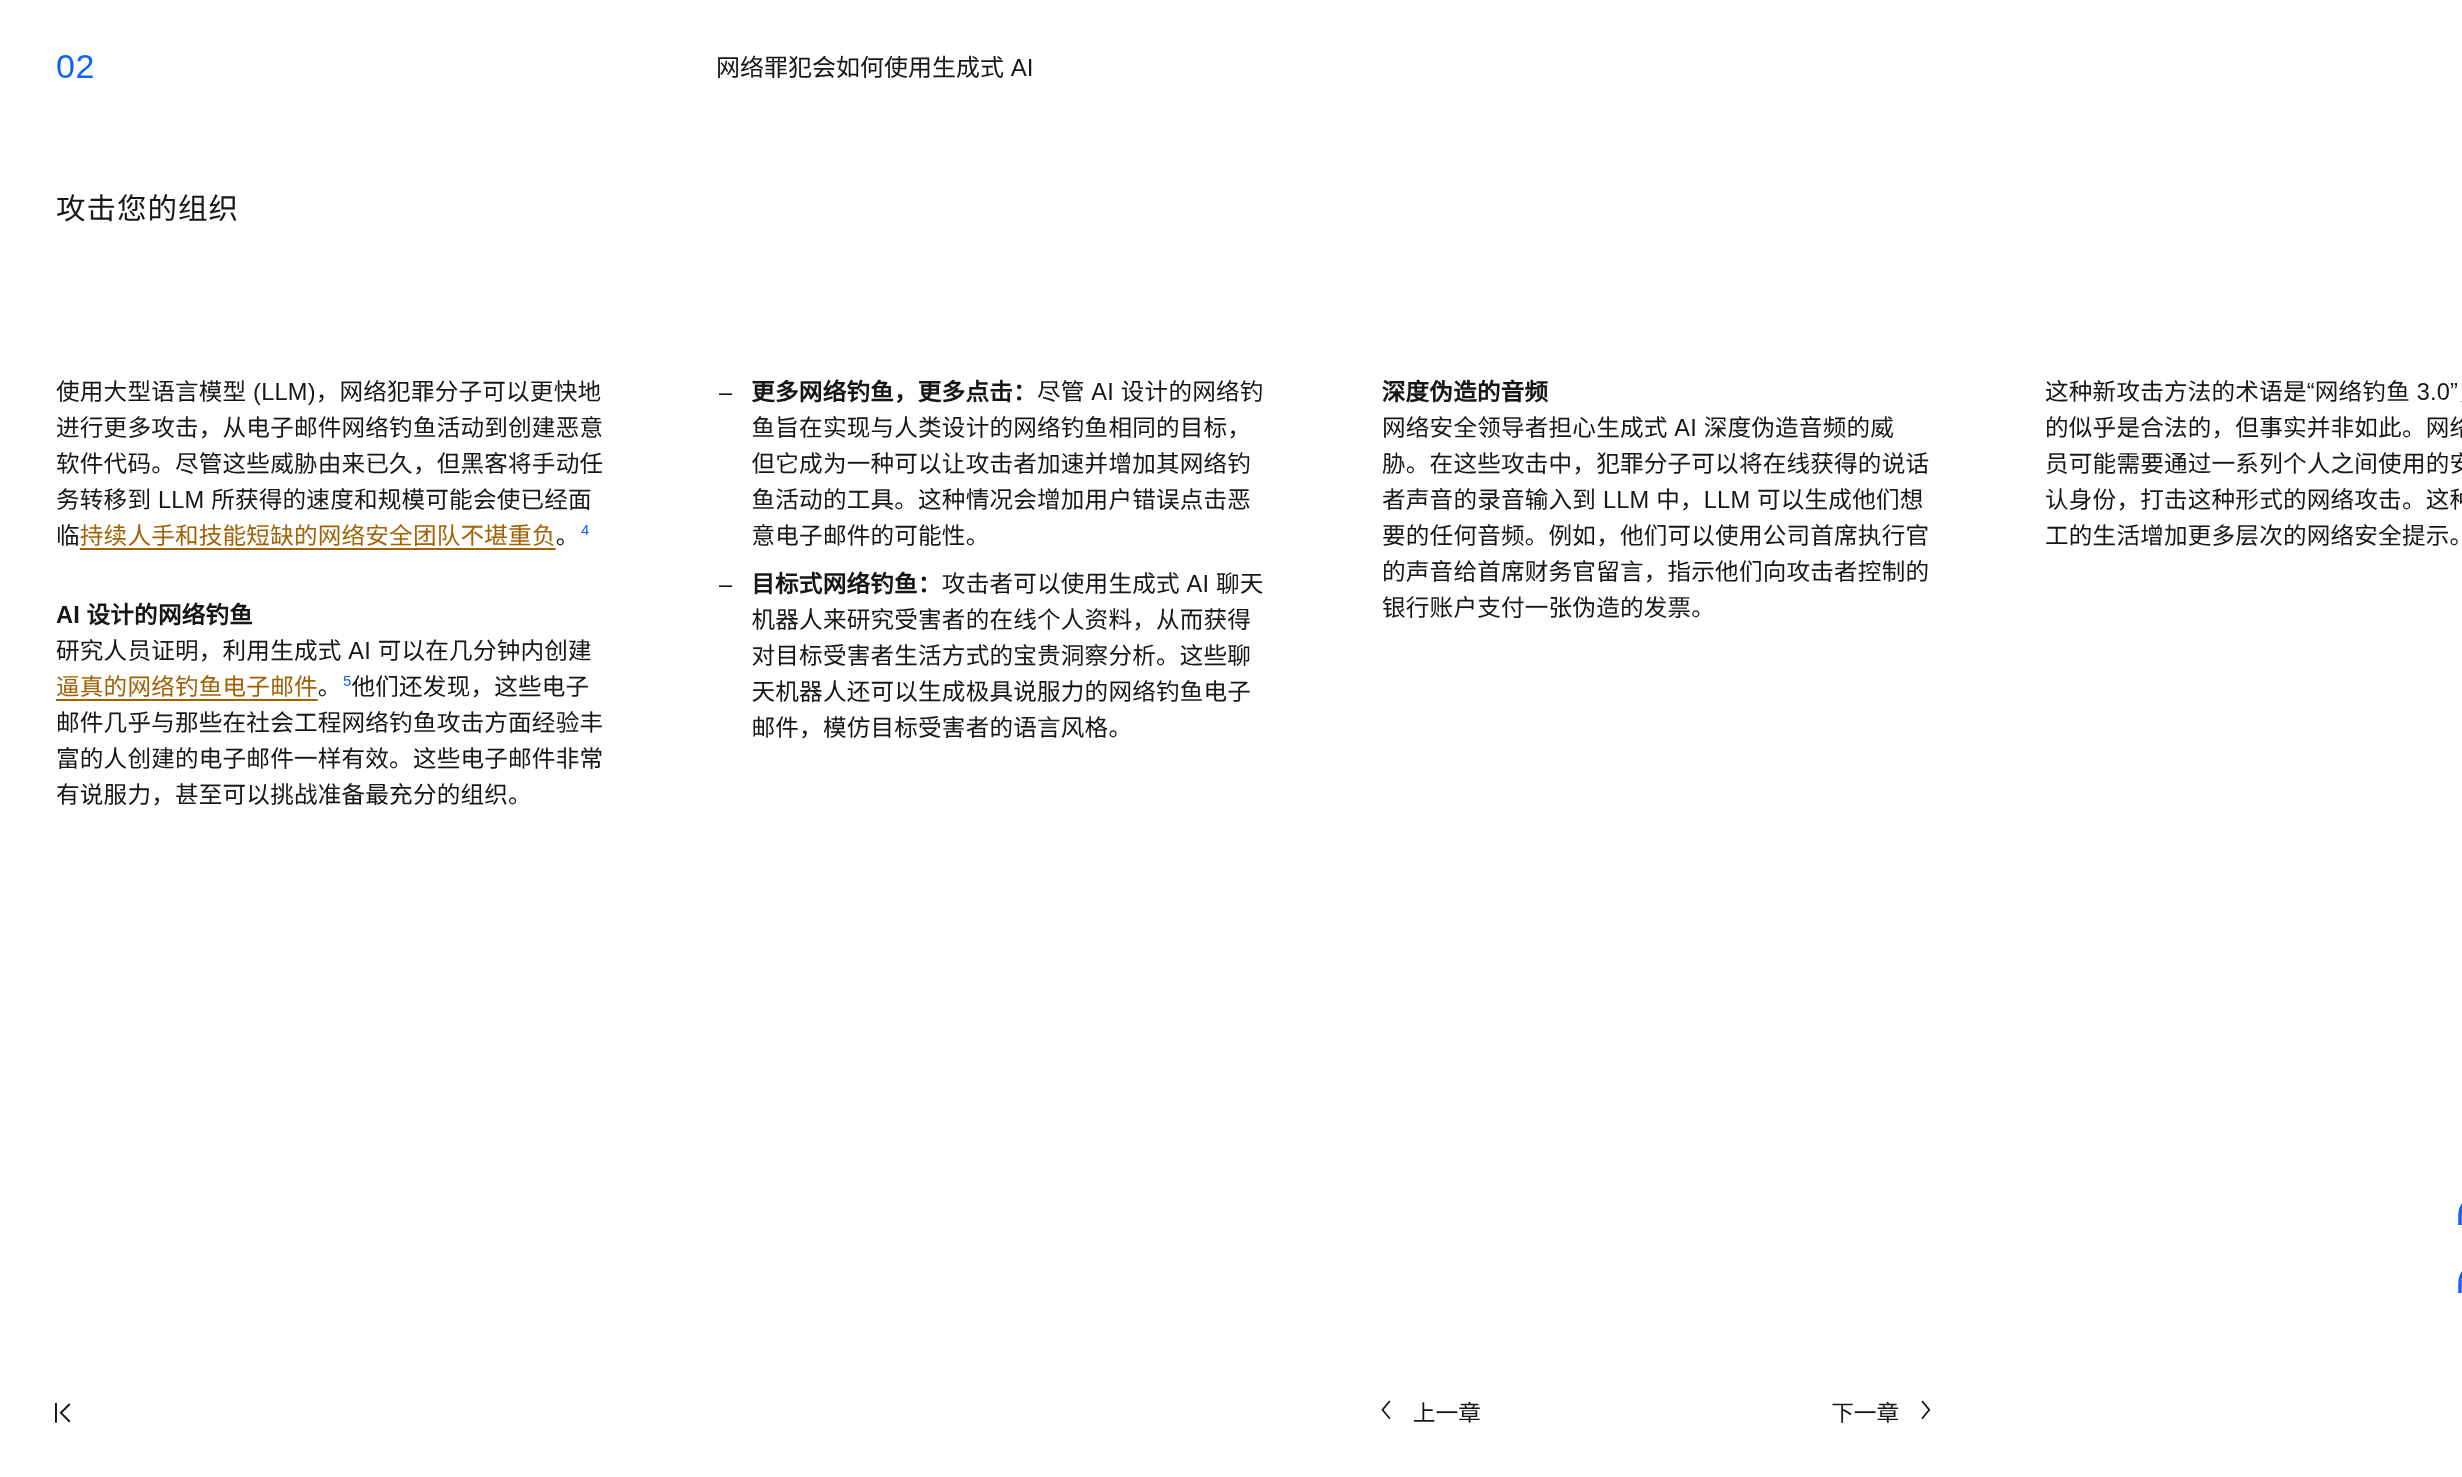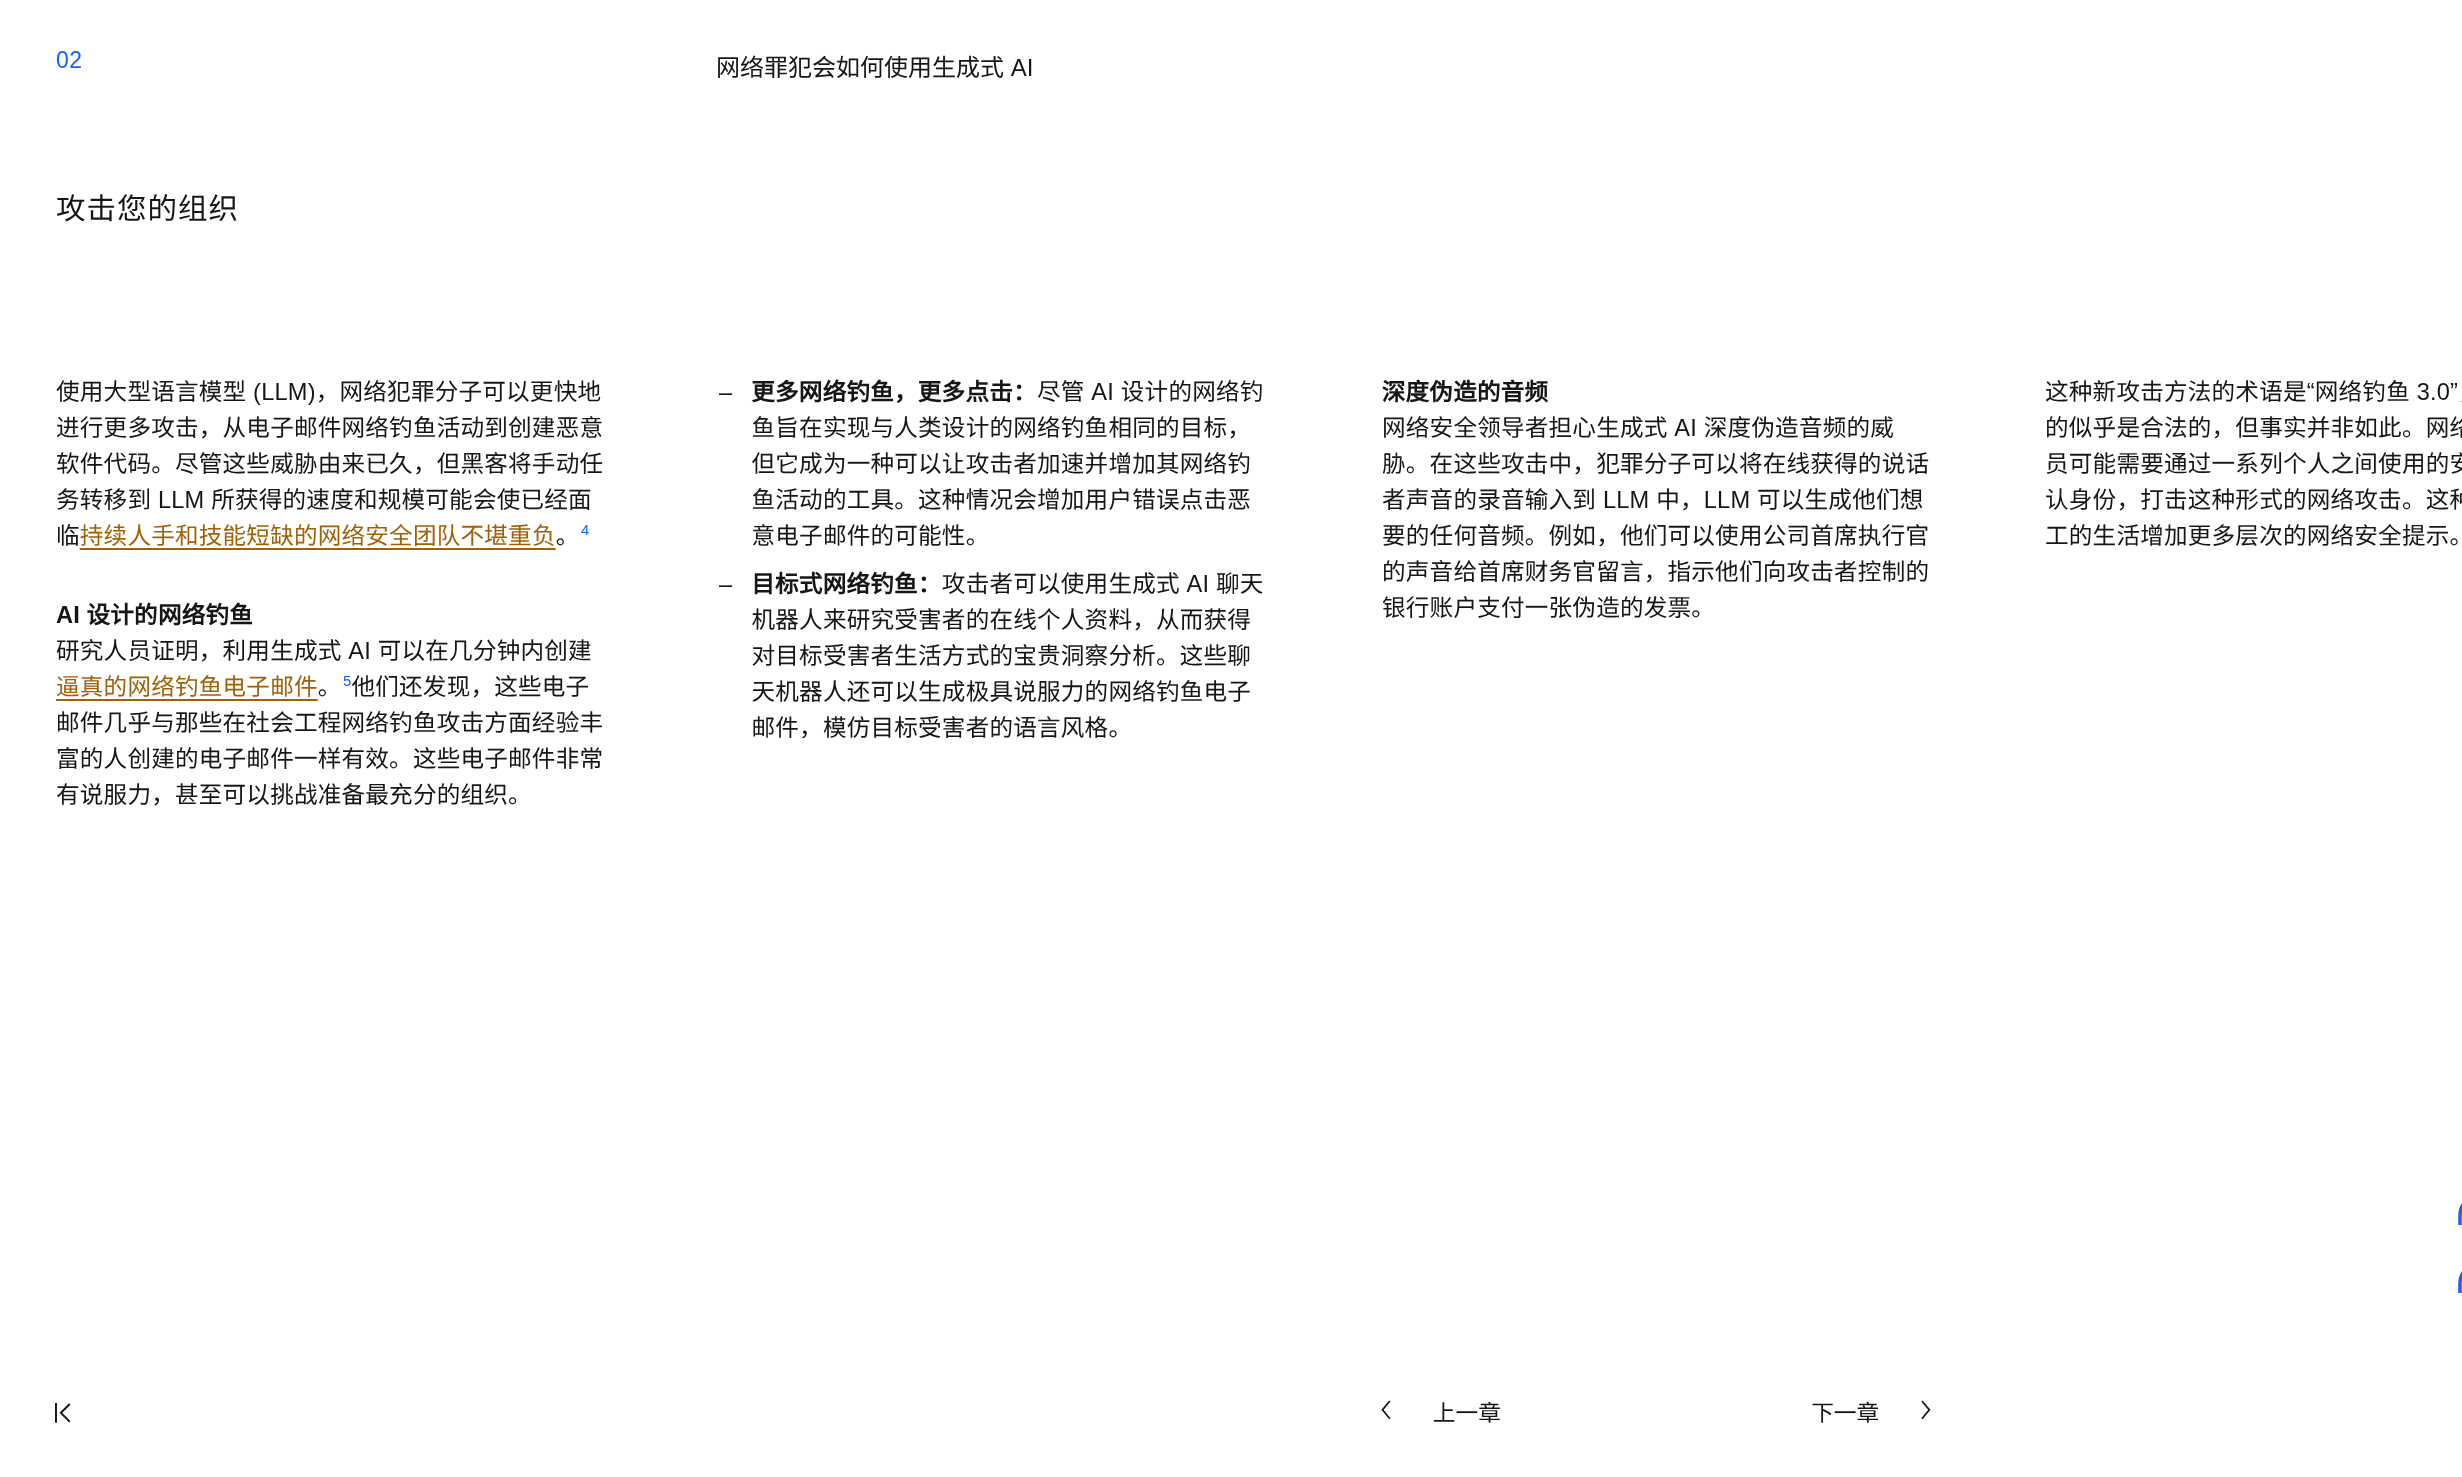--- a/index.html
+++ b/index.html
@@ -9,21 +9,21 @@
     height: 1477px;
     background: #ffffff;
     font-family: "Liberation Sans", sans-serif;
     color: #161616;
     overflow: hidden;
   }
 
   
   .chapter-number {
     position: absolute; left: 56px; top: 48px;
-    font-size: 23px; line-height: 1.1; color: #0f62fe;
+    font-size: 34px; line-height: 1.1; color: #0f62fe;
     letter-spacing: 0.5px;
   }
   .header-title {
     position: absolute; left: 716px; top: 54px;
     font-size: 24px; line-height: 1.2; color: #161616;
   }
   .section-title {
     position: absolute; left: 56px; top: 191px;
     font-size: 29.5px; line-height: 1.2; color: #161616;
     letter-spacing: 1px;
@@ -68,21 +68,21 @@
   .skip-btn {
     position: absolute; left: 54px; top: 1402px;
     width: 19.7px; height: 21.7px; cursor: pointer;
   }
   .chapter-nav {
     position: absolute; left: 1380px; top: 1398px; width: 552px;
     display: flex; justify-content: space-between; align-items: center;
     font-size: 22.7px; line-height: 31.5px; color: #161616;
   }
   .nav-btn {
-    display: flex; align-items: center; gap: 40px; cursor: pointer;
+    display: flex; align-items: center; gap: 20px; cursor: pointer;
   }
   .nav-chevron { display: block; }
   .page-number {
     position: absolute; left: 2043px; top: 1400px; width: 552px;
     text-align: right; font-size: 22.7px; line-height: 29.5px; color: #161616;
   }
 </style>
 </head>
 <body>
 

